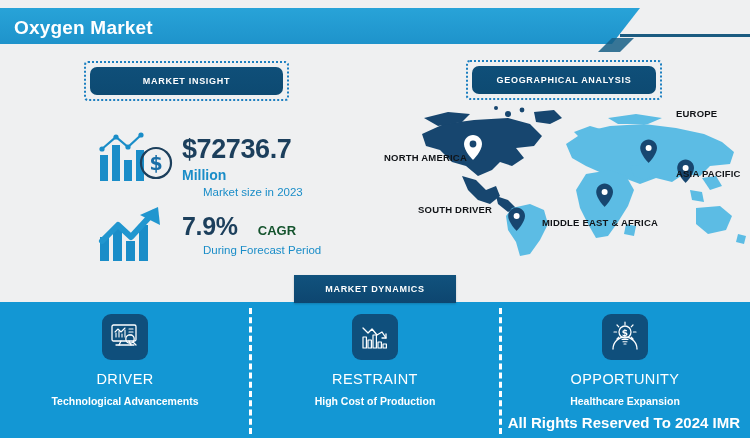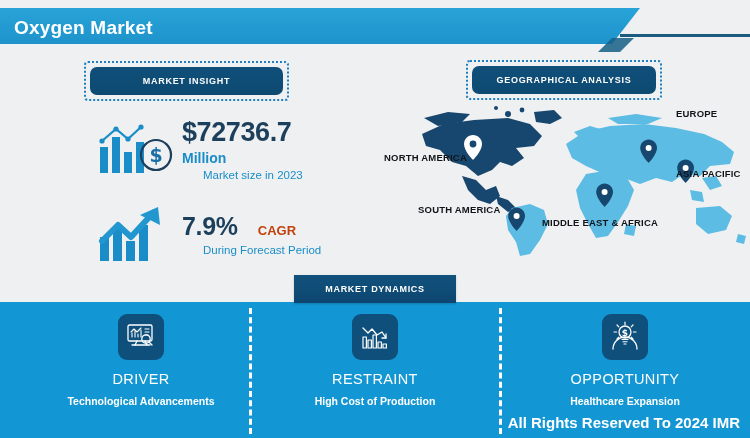--- a/index.html
+++ b/index.html
@@ -83,32 +83,33 @@
   #stat-size { left: 96px; top: 118px; }
   #stat-cagr { left: 96px; top: 203px; }
 
   .stat-icon { width: 78px; height: 62px; flex: 0 0 78px; }
   .stat-icon svg { display: block; }
 
   .stat-text { margin-left: 8px; }
   .stat-value {
     font-size: 27px; font-weight: bold; color: #1c3f5c; line-height: 1.05;
     letter-spacing: -.4px;
+    margin-top: 17px;
   }
   .stat-unit {
     font-size: 14px; font-weight: bold; color: #1a8dc8; margin-top: 4px;
   }
   .stat-sub {
     font-size: 11.5px; color: #1a8dc8; margin-top: 3px; padding-left: 21px;
   }
   .cagr-line { display: flex; align-items: baseline; gap: 20px; }
   .cagr-value {
     font-size: 25px; font-weight: bold; color: #1c3f5c; letter-spacing: -.3px;
   }
-  .cagr-tag { font-size: 13px; font-weight: bold; color: #c2410c; }
+  .cagr-tag { font-size: 13px; font-weight: bold; color: #14532d; }
 
   
   #map-area {
     position: absolute; left: 404px; top: 104px;
     width: 346px; height: 160px;
   }
   .map-label {
     position: absolute;
     font-size: 9.5px; font-weight: bold; color: #111418;
     letter-spacing: .2px; white-space: nowrap;
@@ -123,21 +124,21 @@
   #dynamics-panel {
     position: absolute; left: 0; top: 302px;
     width: 750px; height: 136px;
     background: #1397d4;
   }
   .dyn-col {
     position: absolute; top: 0; width: 250px; height: 136px;
     display: flex; flex-direction: column; align-items: center;
     padding-top: 12px;
   }
-  #dyn-col-0 { left: 0; margin-left: 16px; }
+  #dyn-col-0 { left: 0; }
   #dyn-col-1 { left: 250px; }
   #dyn-col-2 { left: 500px; }
 
   .dyn-divider {
     position: absolute; top: 6px; width: 0; height: 126px;
     border-left: 3px dashed #ffffff;
   }
   #div-1 { left: 249px; }
   #div-2 { left: 499px; }
 
@@ -293,21 +294,21 @@
         <circle cx="244.6" cy="44" r="3" fill="#ffffff"></circle>
       </g>
       <g>
         <path d="M290,64 c0,-4.6 -3.8,-8.4 -8.4,-8.4 c-4.6,0 -8.4,3.8 -8.4,8.4
                  c0,6.5 8.4,15 8.4,15 c0,0 8.4,-8.5 8.4,-15 z" fill="#17466f"></path>
         <circle cx="281.6" cy="64" r="3" fill="#ffffff"></circle>
       </g>
     </svg>
 
     <div class="map-label" id="lbl-na">NORTH AMERICA</div>
-    <div class="map-label" id="lbl-sa">SOUTH AMERICA</div>
+    <div class="map-label" id="lbl-sa">SOUTH DRIVER</div>
     <div class="map-label" id="lbl-mea">MIDDLE EAST &amp; AFRICA</div>
     <div class="map-label" id="lbl-eu">EUROPE</div>
     <div class="map-label" id="lbl-ap">ASIA PACIFIC</div>
   </div>
 
   <div id="badge-dynamics">
     <span>MARKET DYNAMICS</span>
   </div>
 
   <div id="dynamics-panel">

